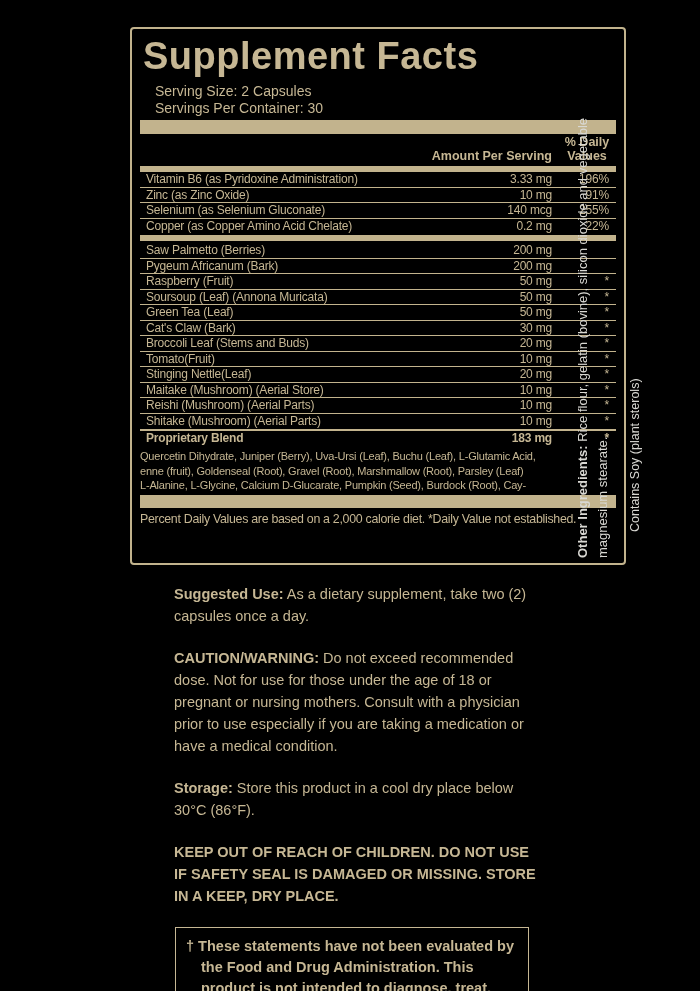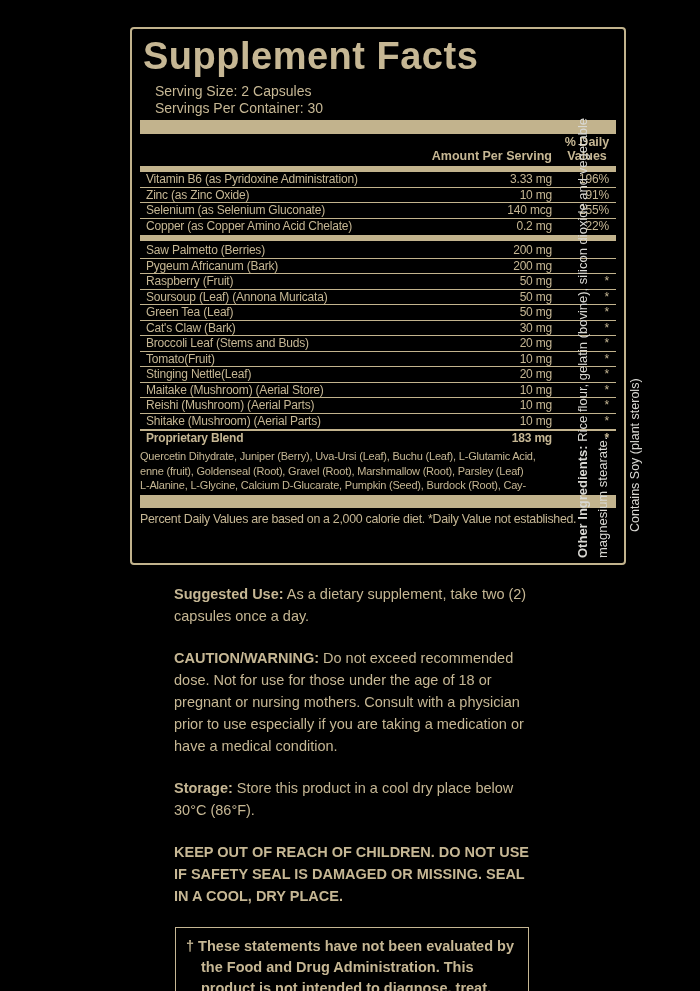--- a/index.html
+++ b/index.html
@@ -191,19 +191,19 @@
   <div class="vert" id="vertA">
     <div class="vline"><b>Other Ingredients:</b><span> Rice flour, gelatin (bovine), silicon dioxide and vegetable</span></div>
     <div class="vline">magnesium stearate.</div>
   </div>
   <div class="vert" id="vertB">Contains Soy (plant sterols)</div>
 
   <div id="info">
     <p><b>Suggested Use:</b> <span>As a dietary supplement, take two (2) capsules once a day.</span></p>
     <p><b>CAUTION/WARNING:</b> <span>Do not exceed recommended dose. Not for use for those under the age of 18 or pregnant or nursing mothers. Consult with a physician prior to use especially if you are taking a medication or have a medical condition.</span></p>
     <p><b>Storage:</b> <span>Store this product in a cool dry place below 30°C (86°F).</span></p>
-    <p class="caps">KEEP OUT OF REACH OF CHILDREN. DO NOT USE IF SAFETY SEAL IS DAMAGED OR MISSING. SEAL IN A COOL, DRY PLACE.</p>
+    <p class="caps">KEEP OUT OF REACH OF CHILDREN. DO NOT USE IF SAFETY SEAL IS DAMAGED OR MISSING. STORE IN A KEEP, DRY PLACE.</p>
     <div class="disclaimer">
       <p><span>†</span> <span>These statements have not been evaluated by the Food and Drug Administration. This product is not intended to diagnose, treat, cure or prevent any disease.</span></p>
     </div>
   </div>
 
 </div>
 
 </body></html>

